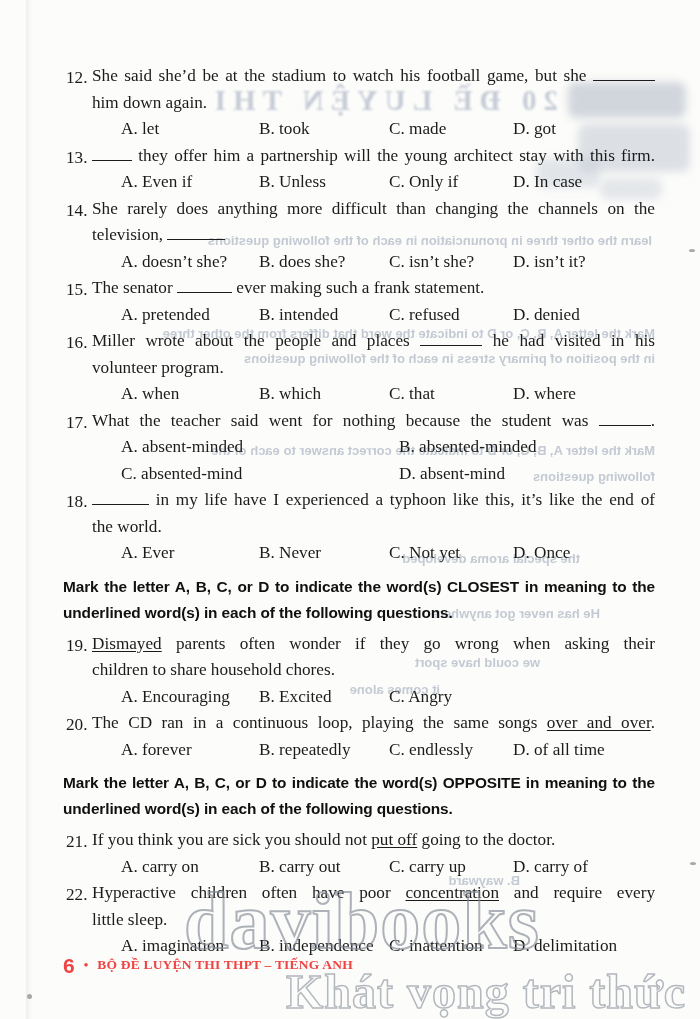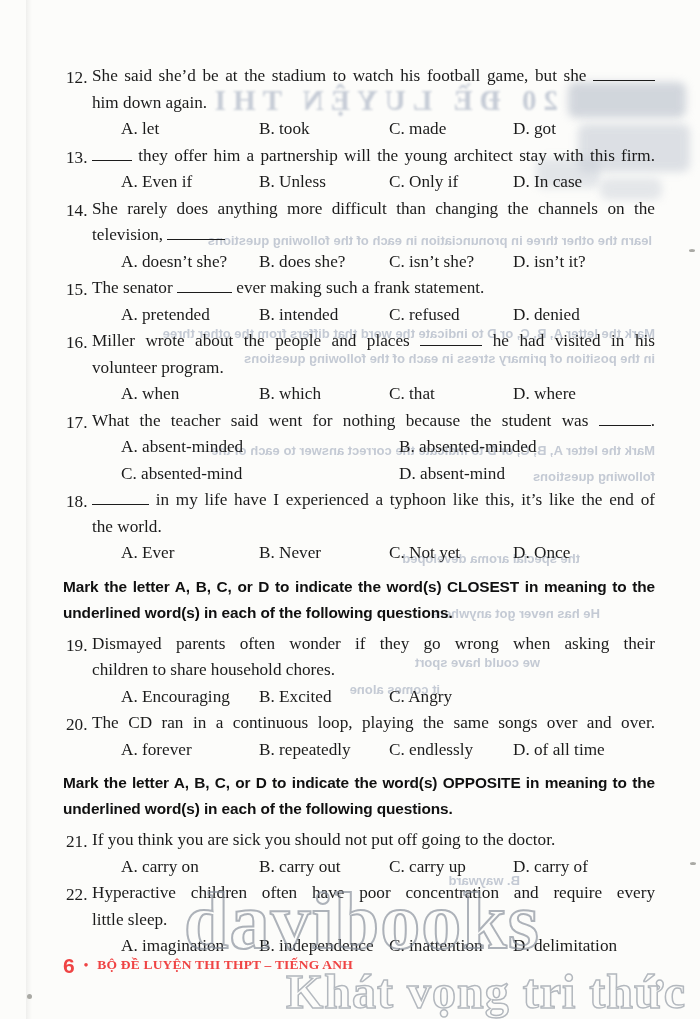--- a/index.html
+++ b/index.html
@@ -40,21 +40,21 @@
     position:absolute; left:63px; top:63px; width:592px; z-index:2;
     font-size:17.2px; line-height:26.5px;
   }
   .q { position:relative; padding-left:29px; }
   .qnum { position:absolute; left:3px; top:2px; }
   .line.fill { text-align:justify; text-align-last:justify; }
   .blank {
     display:inline-block; height:0.95em; vertical-align:baseline;
     border-bottom:1.4px solid #1c1c1c;
   }
-  .ul { text-underline-offset:2px; }
+  .ul { text-decoration:underline; text-underline-offset:2px; }
   .opts { display:grid; grid-template-columns:138px 130px 124px 1fr; padding-left:29px; }
   .opts.two { grid-template-columns:278px 1fr; }
   .opt { white-space:nowrap; }
 
   .instr {
     font-family:"Liberation Sans", sans-serif; font-weight:bold;
     font-size:15.4px; line-height:26px; letter-spacing:-0.1px;
     color:#101010; margin:7px 0 5px 0;
   }
   .iline.fill { text-align:justify; text-align-last:justify; }

